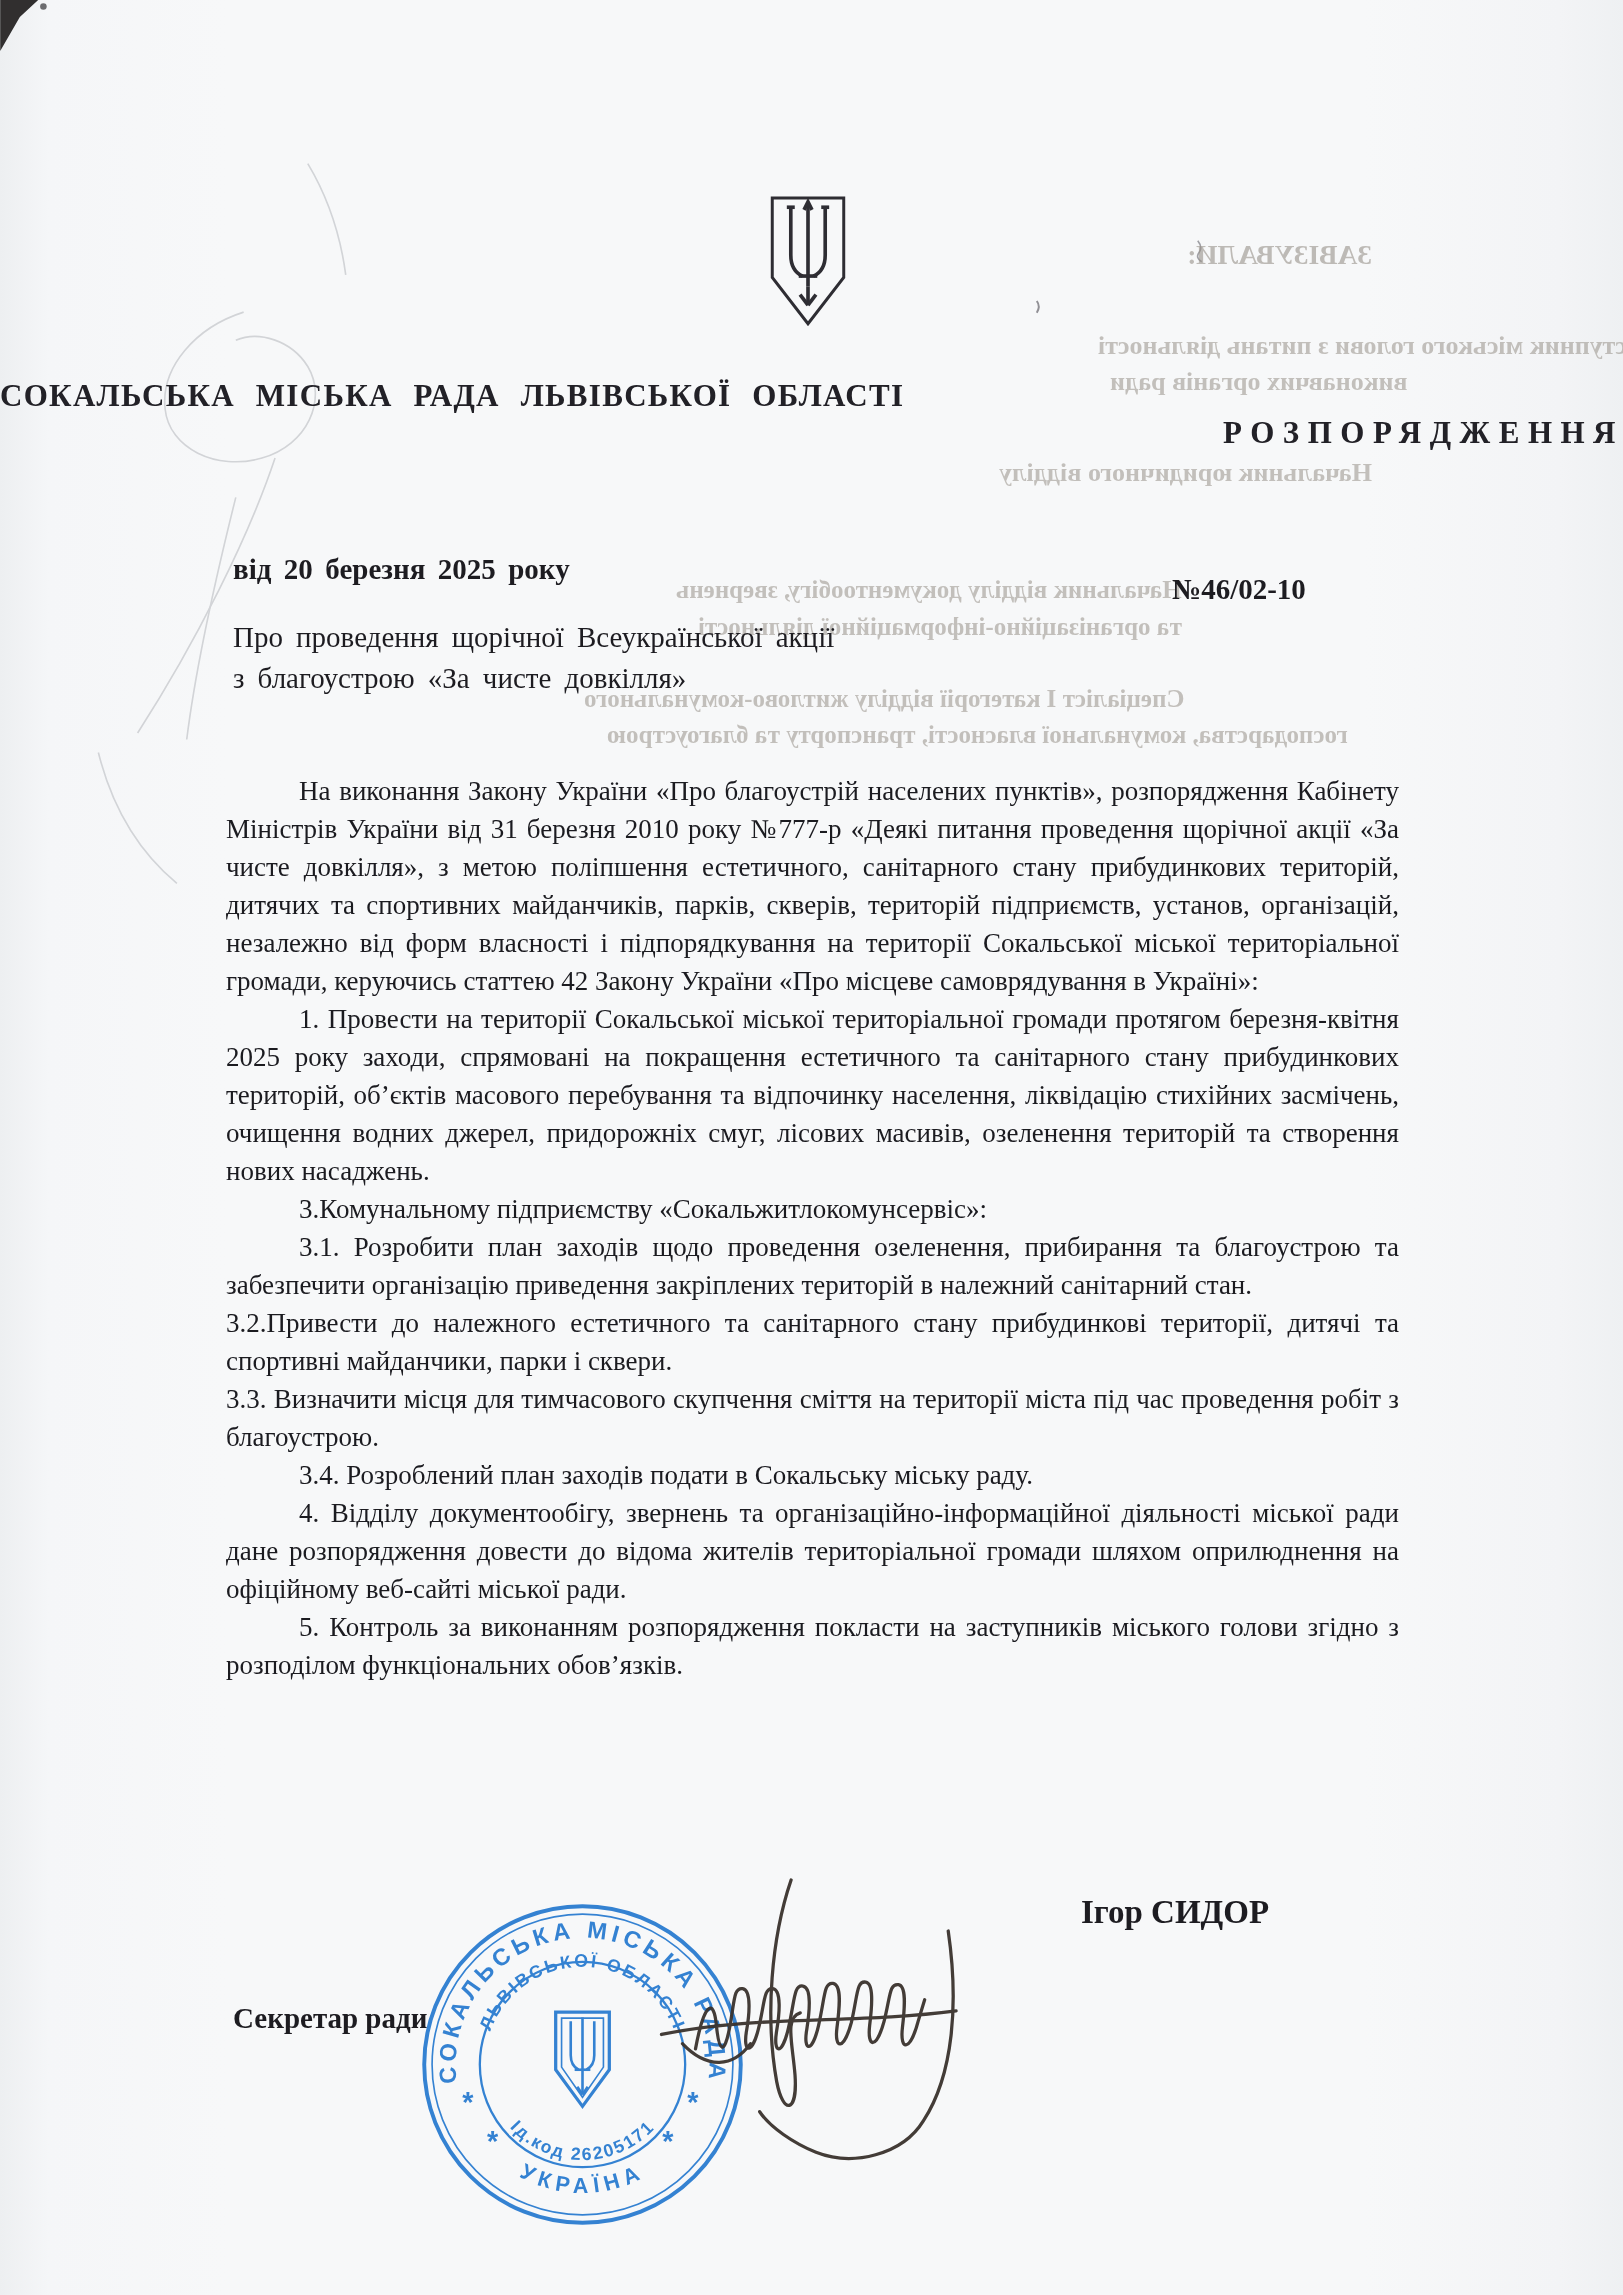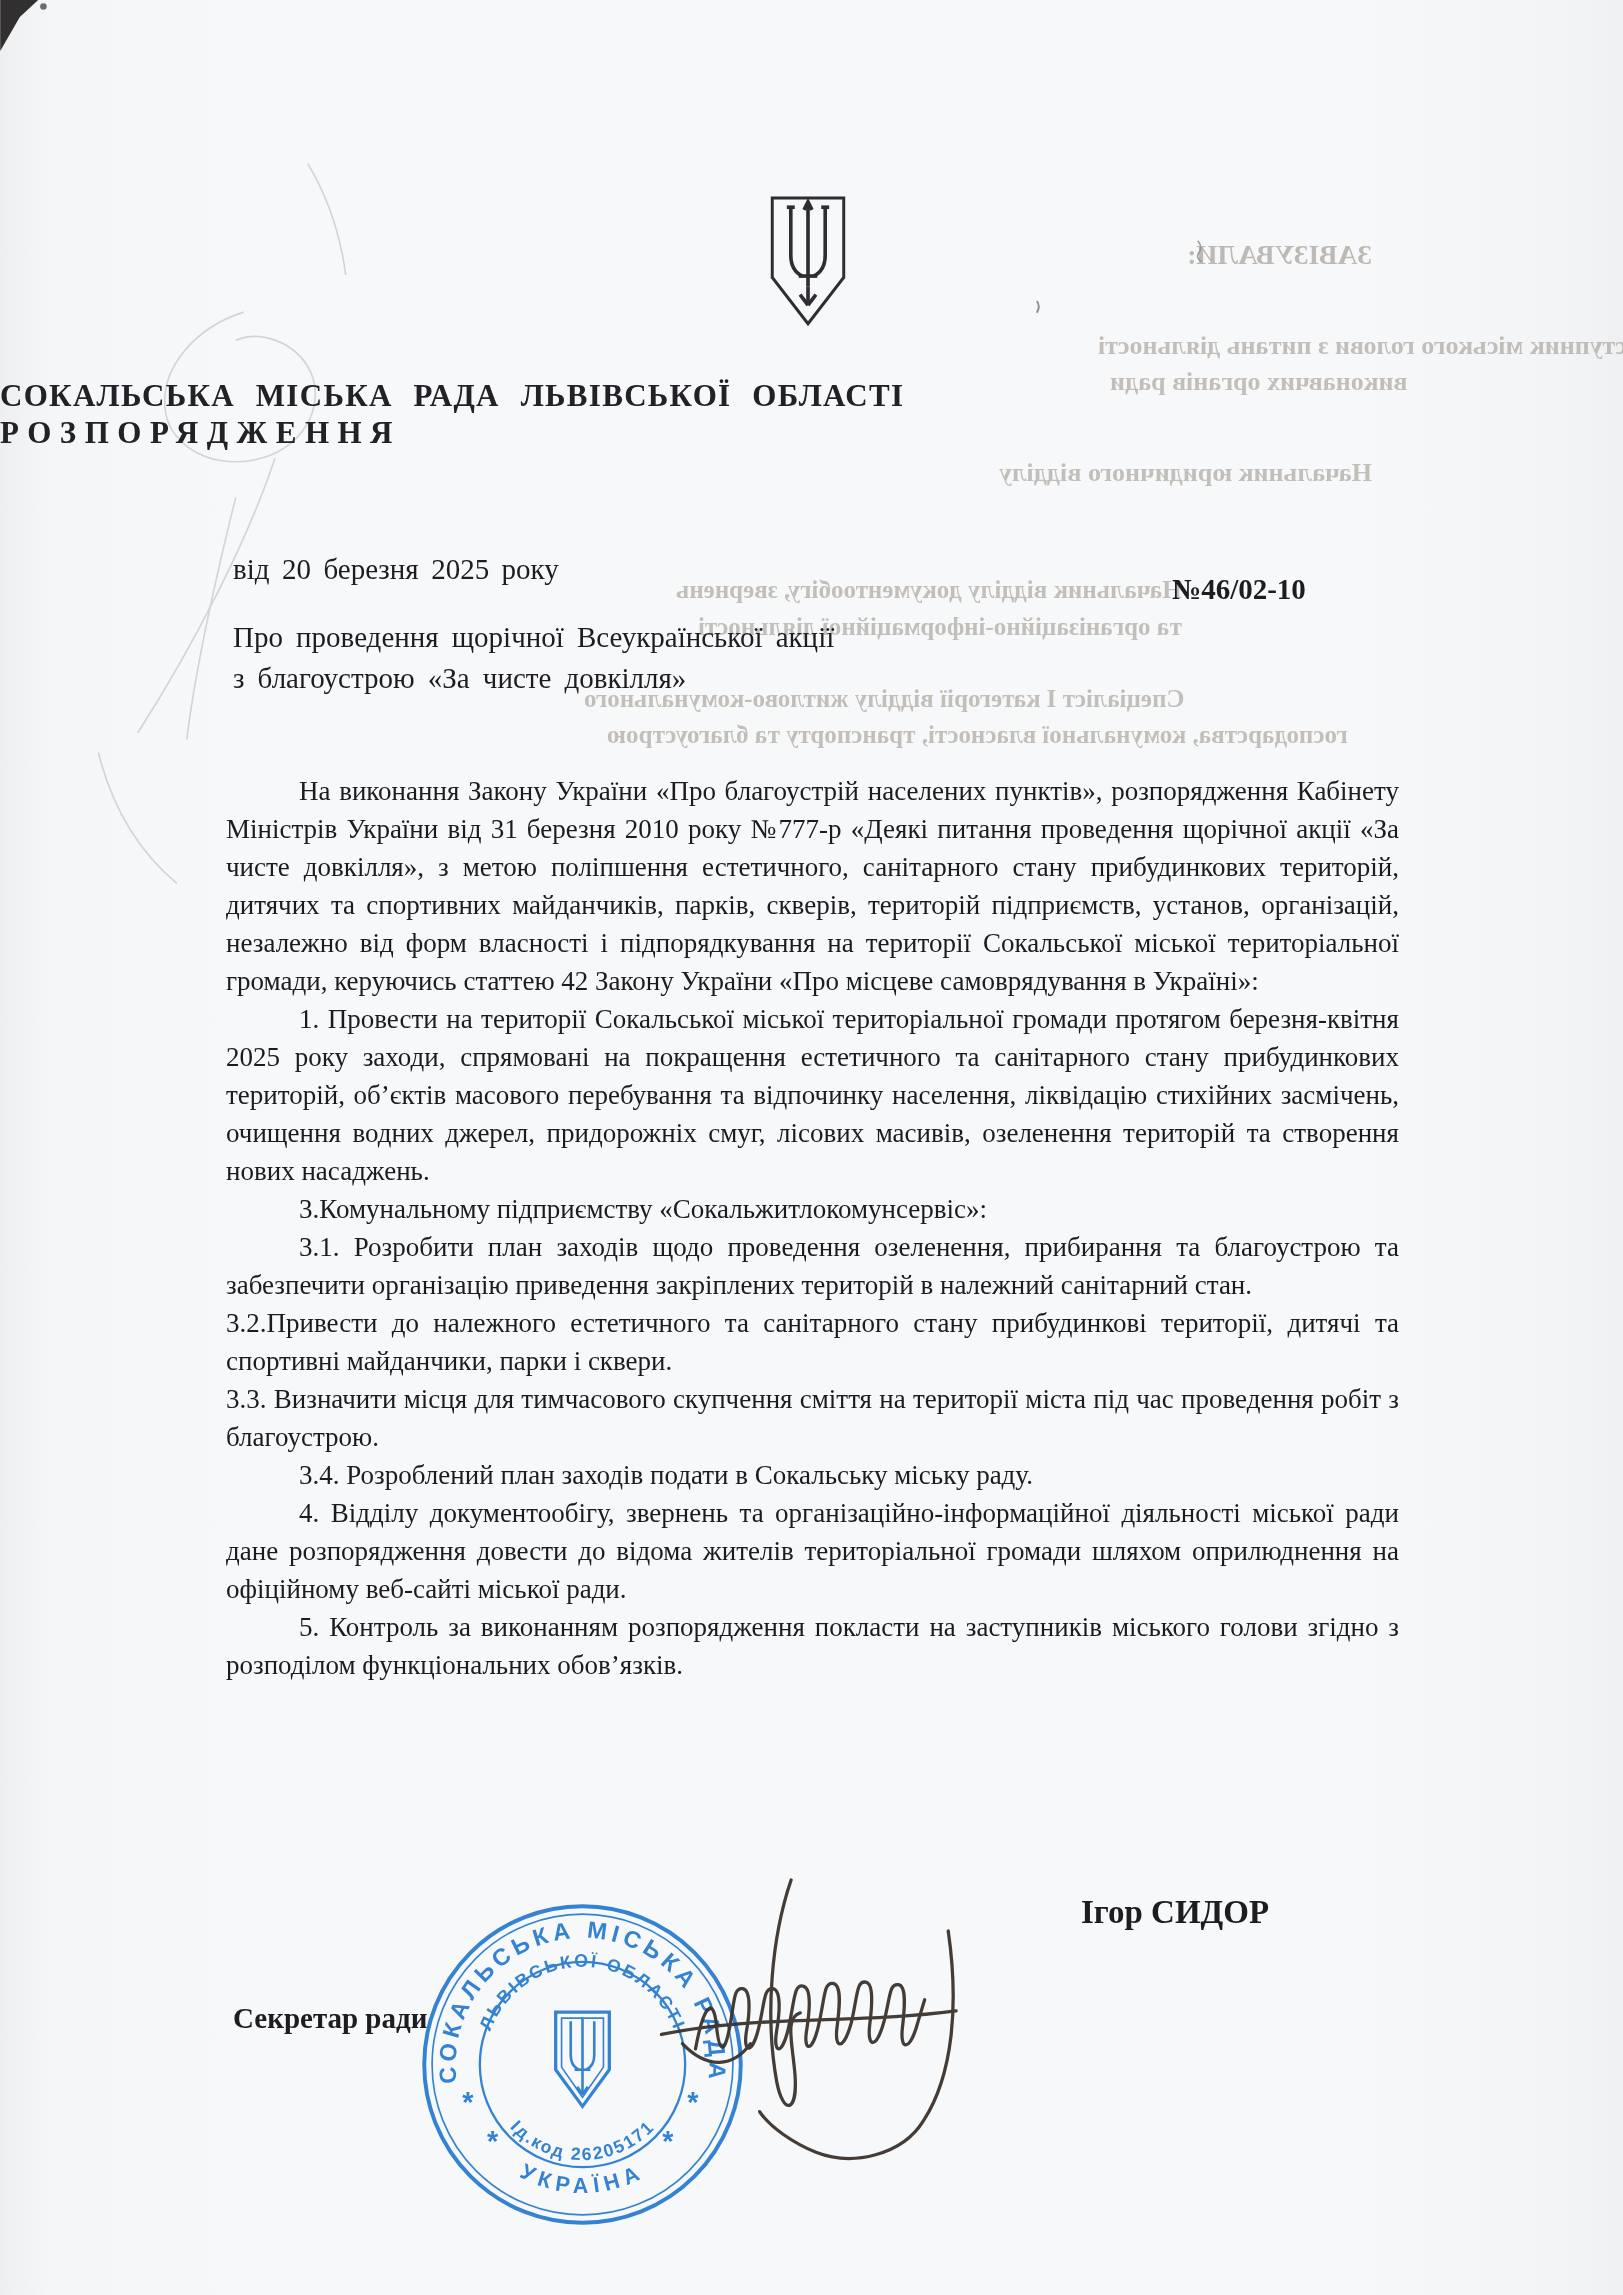--- a/index.html
+++ b/index.html
@@ -13,25 +13,25 @@
     color:#1d1c21;
   }
   .abs{position:absolute;}
   
   .org-name{
     left:0;right:0;top:378px;text-align:left;
     font-size:31px;font-weight:bold;letter-spacing:1.3px;word-spacing:11.8px;
     color:#222127;
   }
   .doc-type{
-    left:0;right:0;top:415px;text-align:left;
+    left:0;right:0;top:415px;text-align:right;
     font-size:31px;font-weight:bold;letter-spacing:8.5px;word-spacing:3.9px;
     color:#222127;
   }
-  .date-line{left:233px;top:553px;font-size:29px;font-weight:normal;word-spacing:5.2px;}
+  .date-line{left:233px;top:553px;font-size:29px;font-weight:bold;word-spacing:5.2px;}
   .doc-number{left:1172px;top:553px;font-size:29px;font-weight:bold;margin-top:20px;}
   .subject{left:233px;top:617px;font-size:29px;font-weight:normal;line-height:41px;word-spacing:5.9px;}
   
   .body-text{
     left:226px;top:772px;width:1173px;
     font-size:27px;line-height:38px;color:#1b1b20;
   }
   .body-text p{margin:0;text-align:justify;}
   .pi{text-indent:73px;}
   .pb{margin-left:73px;}

